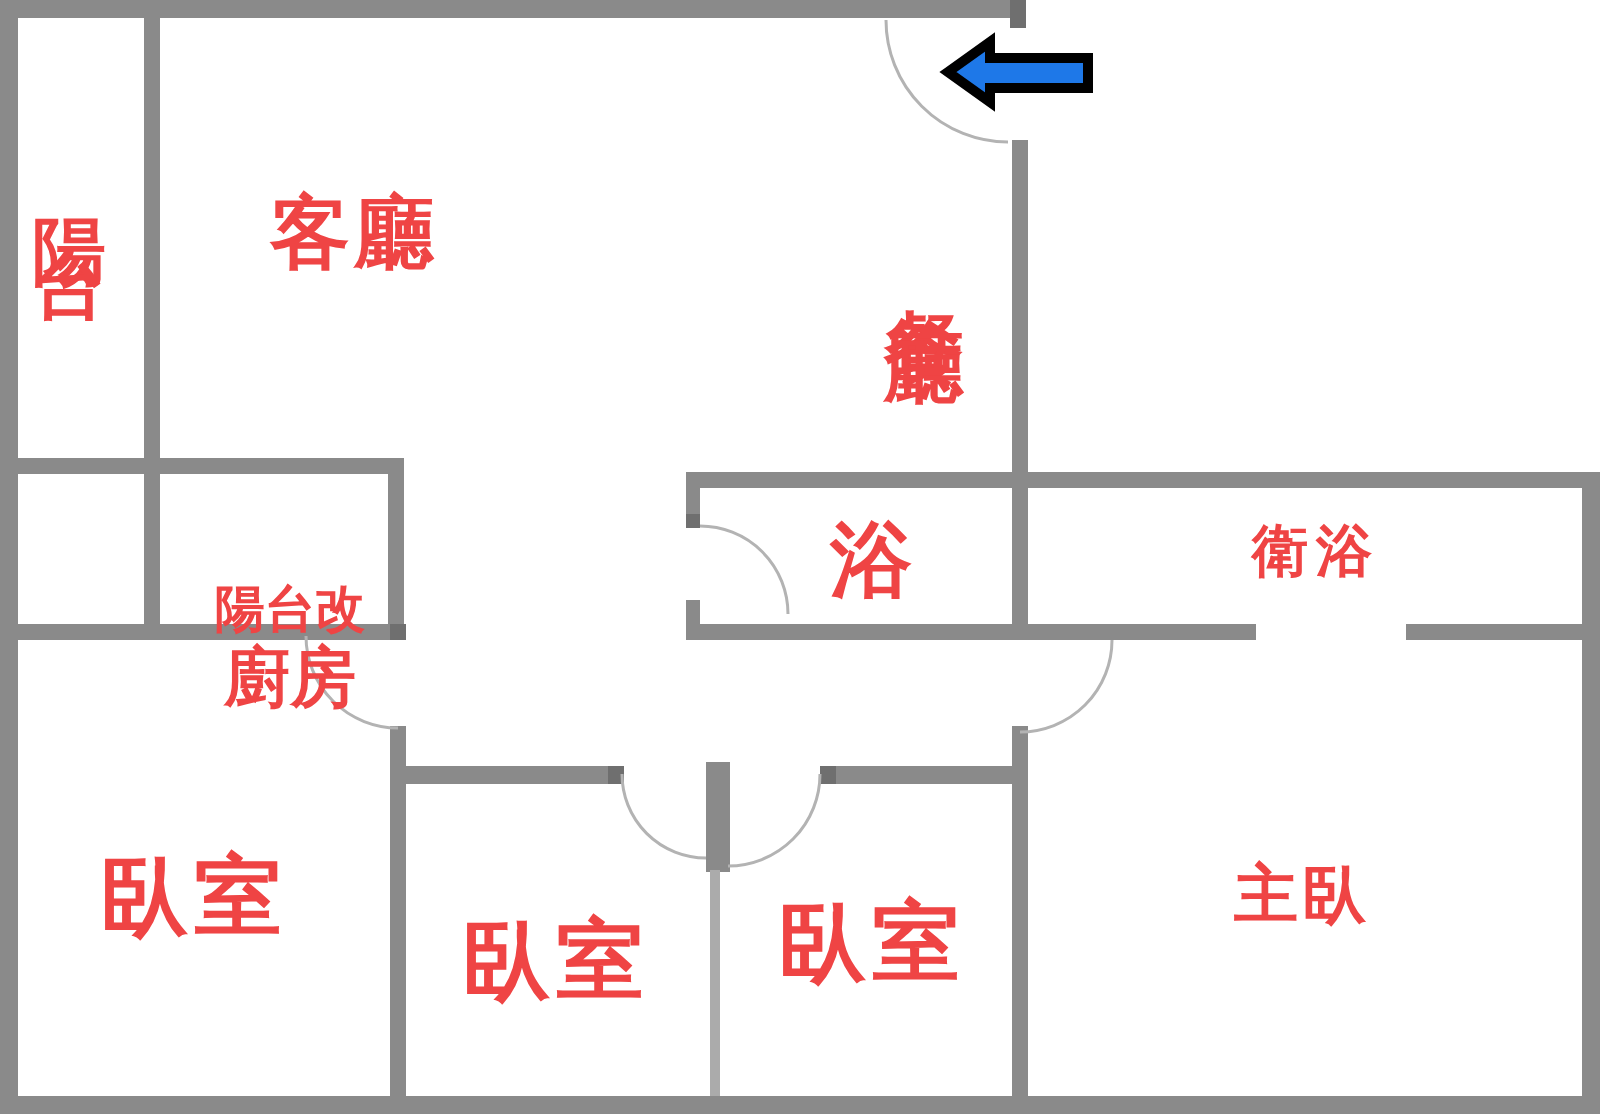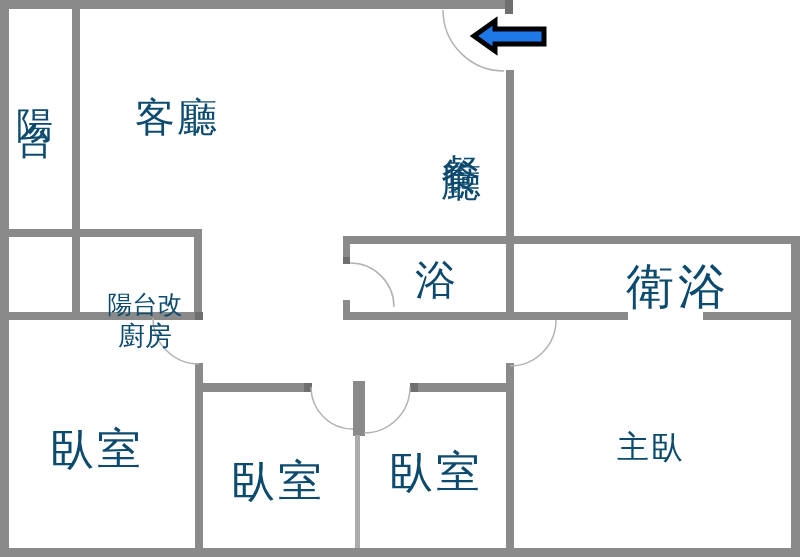--- a/index.html
+++ b/index.html
@@ -2,35 +2,35 @@
 <html><head>
 <meta charset="utf-8">
 <style>
   html,body{margin:0;padding:0;background:#fff;}
   #stage{
     position:relative;width:800px;height:557px;overflow:hidden;
     background:#fff;font-family:"DejaVu Sans","Liberation Sans",sans-serif;
   }
   #plan-svg{position:absolute;left:0;top:0;}
   .label{
-    position:absolute;color:#0c4a6e;text-align:center;
+    position:absolute;color:#ef4444;text-align:center;
     font-family:"DejaVu Sans","Liberation Sans",sans-serif;
-    font-weight:400;line-height:1.06;white-space:nowrap;
+    font-weight:700;line-height:1.06;white-space:nowrap;
   }
   .v{ writing-mode:vertical-rl; text-orientation:upright; white-space:nowrap;}
   .wrapbox{white-space:normal;word-break:break-all;}
   .lbl-balcony{left:15px;top:80px;font-size:37px;letter-spacing:13px;}
   .lbl-living{left:135px;top:96px;font-size:40px;letter-spacing:2px;}
   .lbl-dining{left:440px;top:122px;font-size:40px;letter-spacing:6px;}
   .lbl-flower{left:13px;top:236px;width:52px;font-size:23px;line-height:25px;}
   .lbl-kitchen{left:95px;top:244px;width:100px;margin-top:48px;}
   .lbl-kitchen .l1{font-size:25px;display:block;}
-  .lbl-kitchen .l2{font-size:27px;display:block;margin-top:3px;}
+  .lbl-kitchen .l2{font-size:33px;display:block;margin-top:3px;}
   .lbl-bath{left:415px;top:259px;font-size:41px;}
-  .lbl-wc{left:626px;top:261px;font-size:48px;letter-spacing:4px;}
+  .lbl-wc{left:626px;top:261px;font-size:28px;letter-spacing:4px;}
   .lbl-bedl{left:50px;top:426px;font-size:44px;letter-spacing:3px;}
   .lbl-bedm1{left:231px;top:458px;font-size:44px;letter-spacing:3px;}
   .lbl-bedm2{left:389px;top:449px;font-size:44px;letter-spacing:3px;}
   .lbl-master{left:617px;top:431px;font-size:32px;letter-spacing:2px;}
 </style>
 </head>
 <body>
 
 <div id="stage">
 

